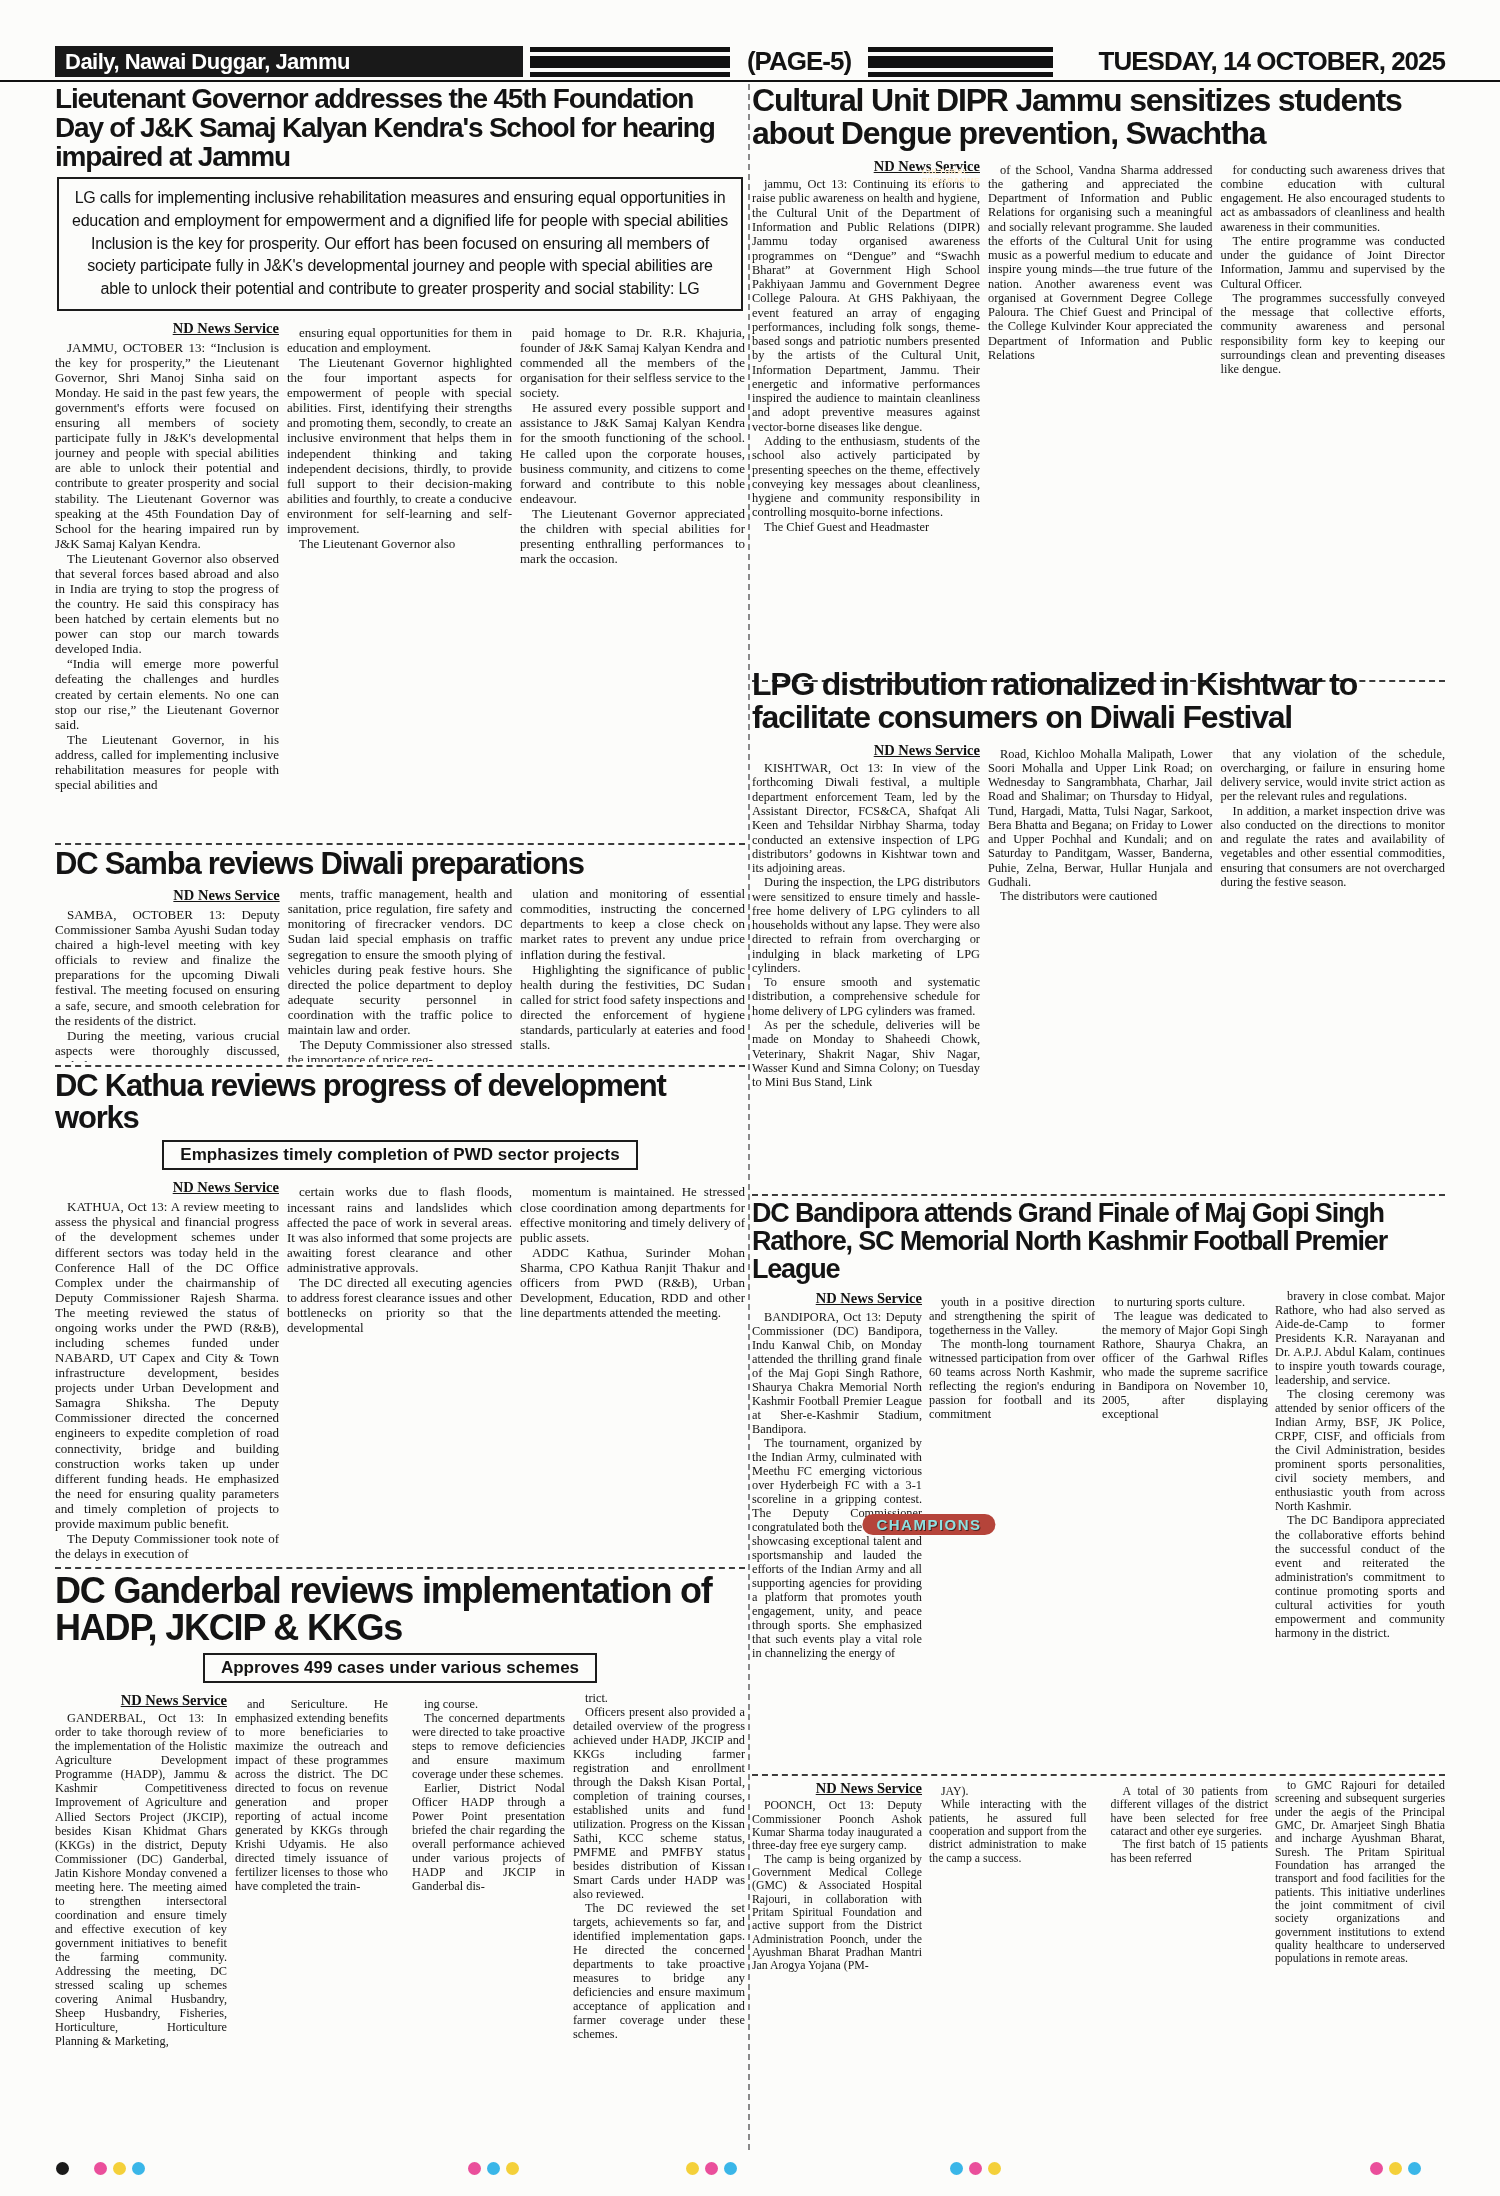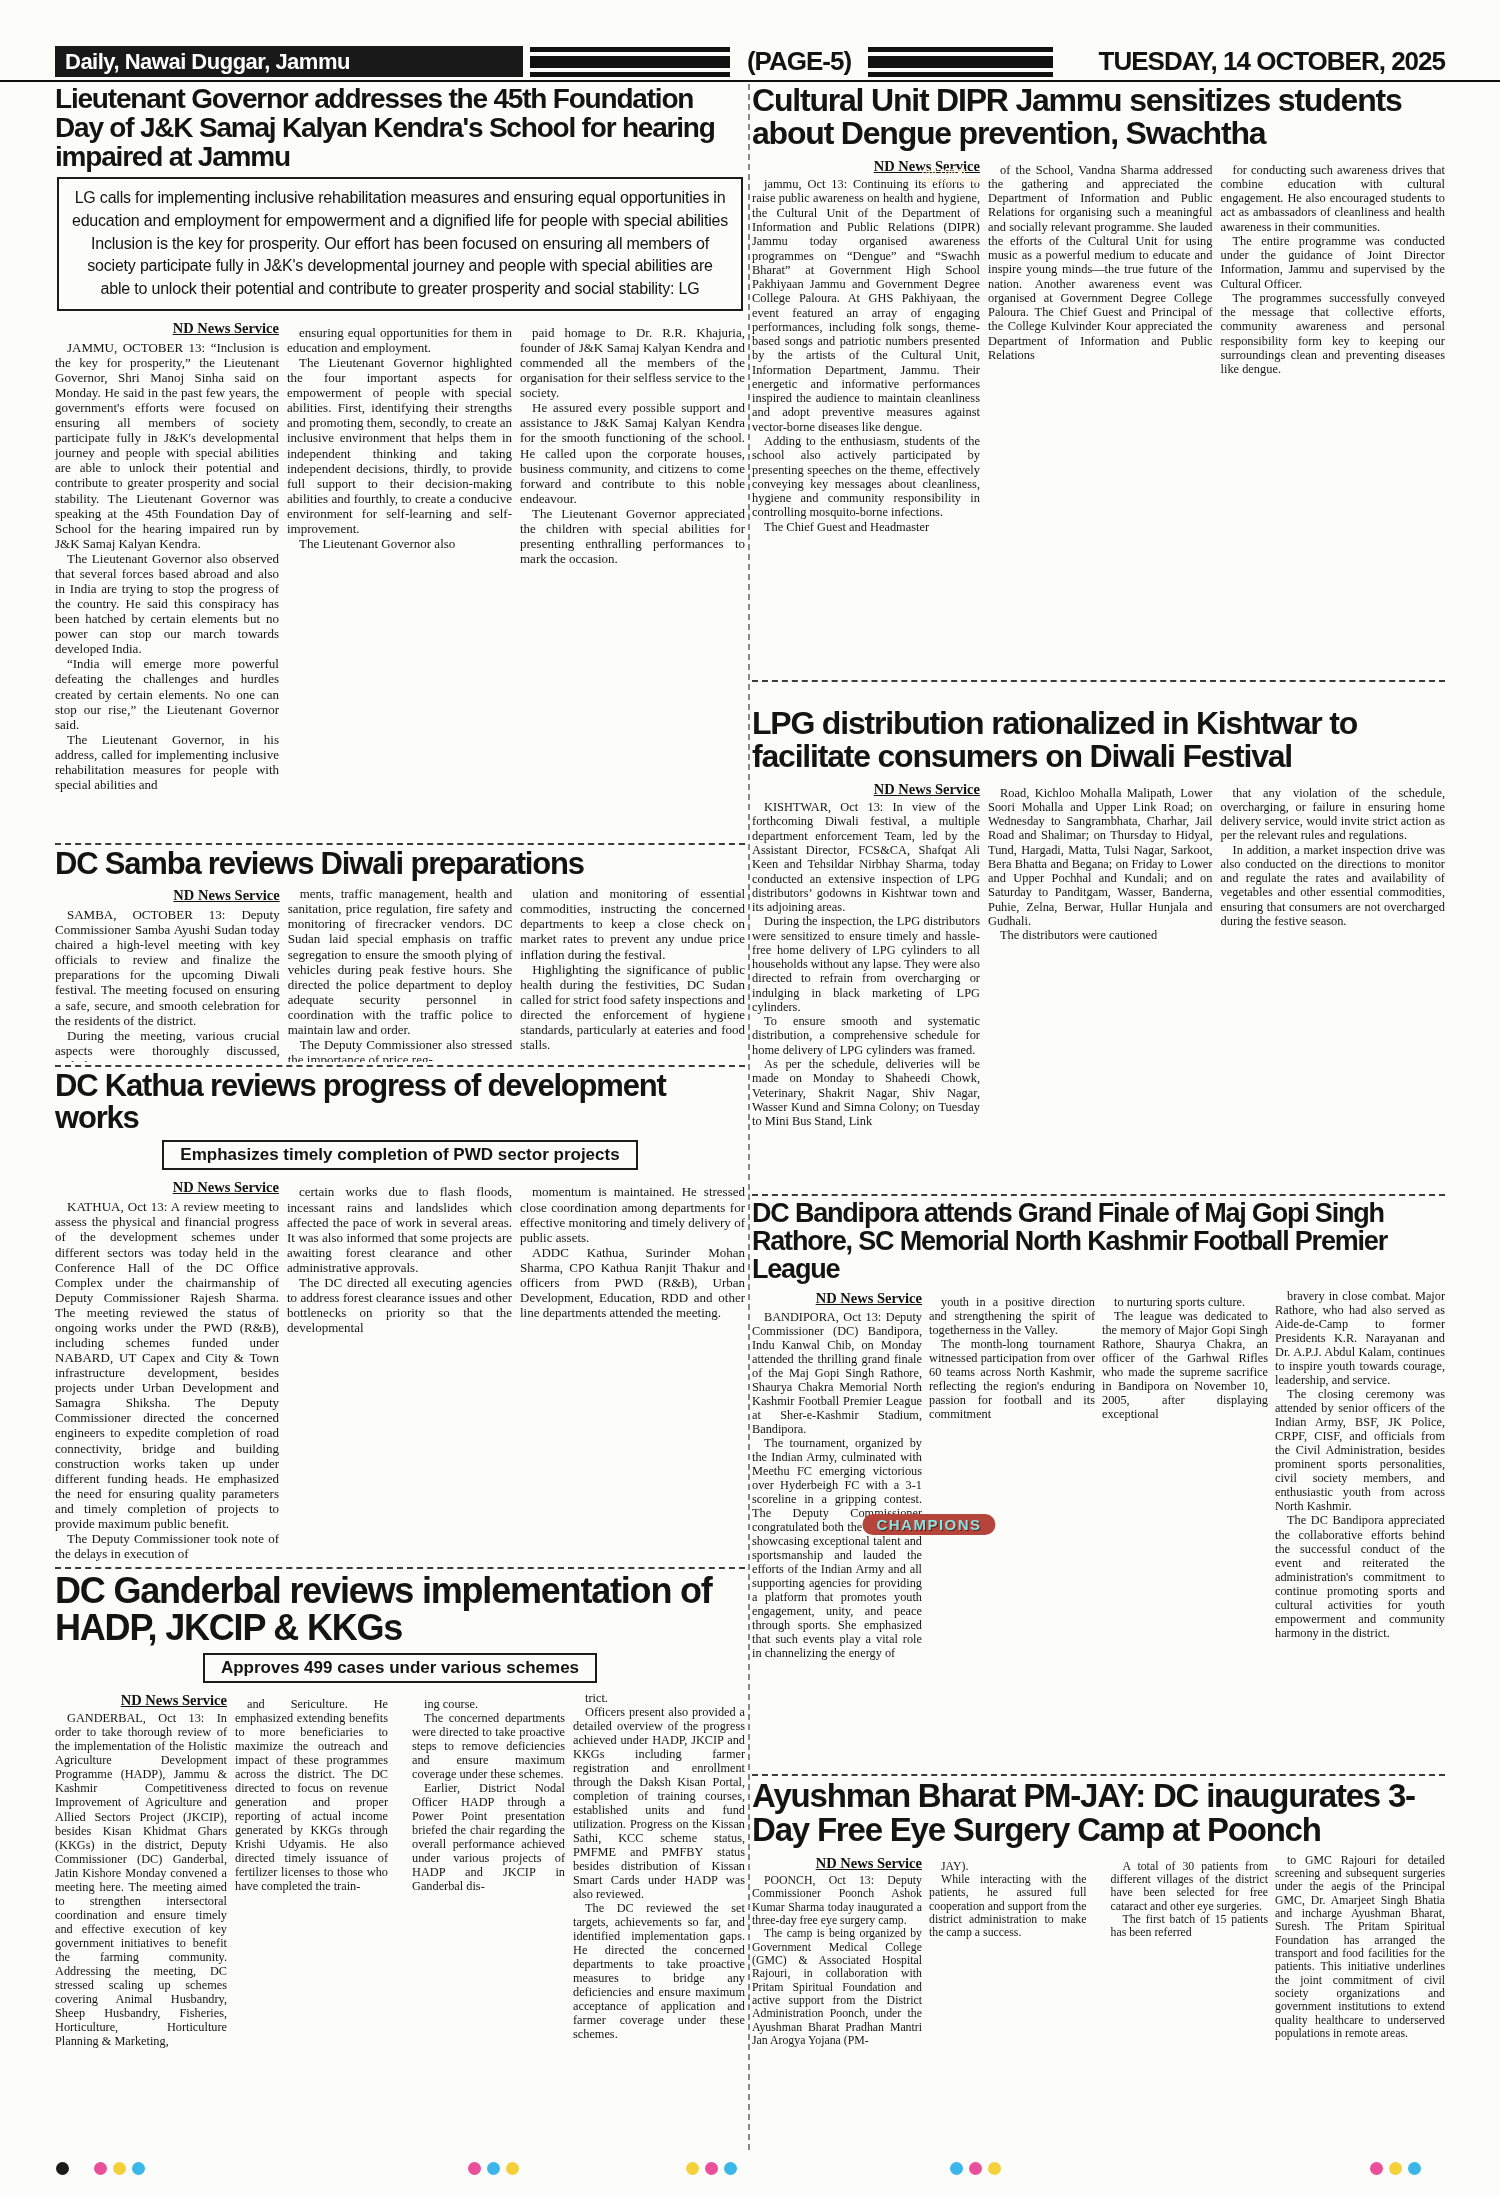--- a/index.html
+++ b/index.html
@@ -265,21 +265,21 @@
                 <p>The entire programme was conducted under the guidance of Joint Director Information, Jammu and supervised by the Cultural Officer.</p>
                 <p>The programmes successfully conveyed the message that collective efforts, community awareness and personal responsibility form key to keeping our surroundings clean and preventing diseases like dengue.</p>
               </div>
           </div>
         </div>
       </div>
     </div>
   </section>
   <div class="sep" style="left:752px;top:680px;width:693px"></div>
 
-  <section class="article" style="left:752px;top:707px;width:693px;height:506px">
+  <section class="article" style="left:752px;top:668px;width:693px;height:506px">
     <h1 class="hl hl-32">LPG distribution rationalized in Kishtwar to facilitate consumers on Diwali Festival</h1>
     <div class="body">
       <div class="c fs124" style="width:228px">
         <div class="byline">ND News Service</div>
         <div class="paras">
             <p>KISHTWAR, Oct 13: In view of the forthcoming Diwali festival, a multiple department enforcement Team, led by the Assistant Director, FCS&amp;CA, Shafqat Ali Keen and Tehsildar Nirbhay Sharma, today conducted an extensive inspection of LPG distributors’ godowns in Kishtwar town and its adjoining areas.</p>
             <p>During the inspection, the LPG distributors were sensitized to ensure timely and hassle-free home delivery of LPG cylinders to all households without any lapse. They were also directed to refrain from overcharging or indulging in black marketing of LPG cylinders.</p>
             <p>To ensure smooth and systematic distribution, a comprehensive schedule for home delivery of LPG cylinders was framed.</p>
             <p>As per the schedule, deliveries will be made on Monday to Shaheedi Chowk, Veterinary, Shakrit Nagar, Shiv Nagar, Wasser Kund and Simna Colony; on Tuesday to Mini Bus Stand, Link</p>
           </div>
@@ -339,21 +339,20 @@
             <p>bravery in close combat. Major Rathore, who had also served as Aide-de-Camp to former Presidents K.R. Narayanan and Dr. A.P.J. Abdul Kalam, continues to inspire youth towards courage, leadership, and service.</p>
             <p>The closing ceremony was attended by senior officers of the Indian Army, BSF, JK Police, CRPF, CISF, and officials from the Civil Administration, besides prominent sports personalities, civil society members, and enthusiastic youth from across North Kashmir.</p>
             <p>The DC Bandipora appreciated the collaborative efforts behind the successful conduct of the event and reiterated the administration's commitment to continue promoting sports and cultural activities for youth empowerment and community harmony in the district.</p>
           </div>
       </div>
     </div>
   </section>
   <div class="sep" style="left:752px;top:1774px;width:693px"></div>
 
   <section class="article" style="left:752px;top:1779px;width:693px;height:371px">
-    <h1 class="hl hl-33">Ayushman Bharat PM-JAY: DC inaugurates 3-Day Free Eye Surgery Camp at Poonch</h1>
     <div class="body" style="gap:7px">
       <div class="c fs116" style="width:170px">
         <div class="byline">ND News Service</div>
         <div class="paras">
             <p>POONCH, Oct 13: Deputy Commissioner Poonch Ashok Kumar Sharma today inaugurated a three-day free eye surgery camp.</p>
             <p>The camp is being organized by Government Medical College (GMC) &amp; Associated Hospital Rajouri, in collaboration with Pritam Spiritual Foundation and active support from the District Administration Poonch, under the Ayushman Bharat Pradhan Mantri Jan Arogya Yojana (PM-</p>
           </div>
       </div>
       <div class="rightarea" style="width:339px">
         <div class="photo ph-a8"></div>

